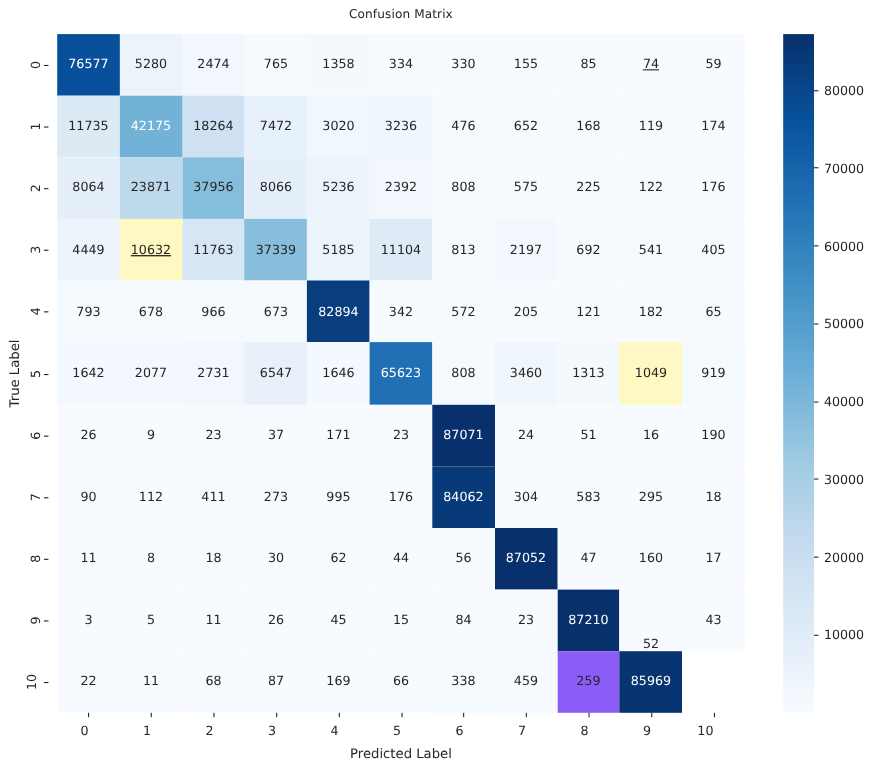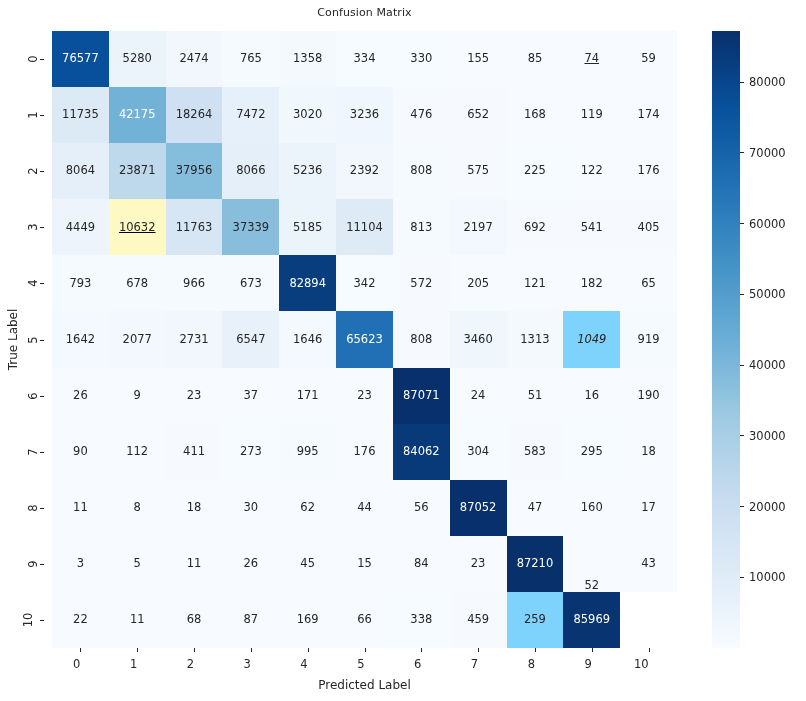--- a/index.html
+++ b/index.html
@@ -384,21 +384,21 @@
       </div>
       <div class="cell" style="background: rgb(246, 250, 255);">
         <span class="val" style="color: rgb(38, 38, 38);">808</span>
       </div>
       <div class="cell" style="background: rgb(239, 246, 252);">
         <span class="val" style="color: rgb(38, 38, 38);">3460</span>
       </div>
       <div class="cell" style="background: rgb(244, 249, 254);">
         <span class="val" style="color: rgb(38, 38, 38);">1313</span>
       </div>
-      <div class="cell" style="background: #7dd3fc; font-style: italic;">
+      <div class="cell" style="background: #fef9c3;">
         <span class="val" style="color: rgb(38, 38, 38);">1049</span>
       </div>
       <div class="cell" style="background: rgb(245, 250, 254);">
         <span class="val" style="color: rgb(38, 38, 38);">919</span>
       </div>
       <div class="cell" style="background: rgb(247, 251, 255);">
         <span class="val" style="color: rgb(38, 38, 38);">26</span>
       </div>
       <div class="cell" style="background: rgb(247, 251, 255);">
         <span class="val" style="color: rgb(38, 38, 38);">9</span>
@@ -546,21 +546,21 @@
       </div>
       <div class="cell" style="background: rgb(247, 251, 255);">
         <span class="val" style="color: rgb(38, 38, 38);">66</span>
       </div>
       <div class="cell" style="background: rgb(246, 251, 255);">
         <span class="val" style="color: rgb(38, 38, 38);">338</span>
       </div>
       <div class="cell" style="background: rgb(246, 250, 255);">
         <span class="val" style="color: rgb(38, 38, 38);">459</span>
       </div>
-      <div class="cell" style="background: #7dd3fc;">
+      <div class="cell" style="background: #8b5cf6;">
         <span class="val" style="color: rgb(38, 38, 38);">259</span>
       </div>
       <div class="cell" style="background: rgb(8, 52, 113);">
         <span class="val" style="color: rgb(255, 255, 255);">85969</span>
       </div>
     </div>
 
   <div id="y-ticklabels">
       <div class="ytick" style="top: 28.0455px;">
         <span class="lbl">0</span>

